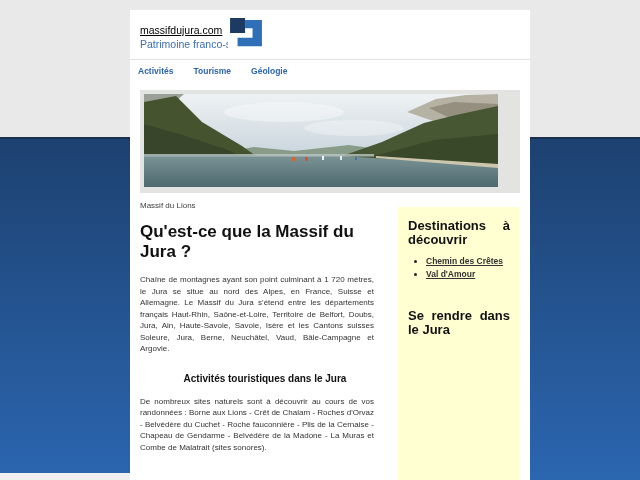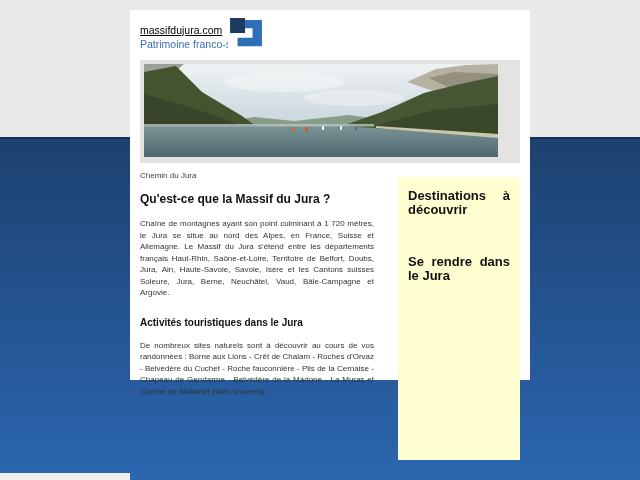--- a/index.html
+++ b/index.html
@@ -10,55 +10,55 @@
   }
   .blue-band{
     position:absolute;left:0;top:137px;width:640px;height:343px;
     background:linear-gradient(180deg,#1d4170 0%,#2b66b0 100%);
     border-top:2px solid #182f4d;box-sizing:border-box;
   }
   .band-gap{
     position:absolute;left:0;top:473px;width:130px;height:7px;background:#efefef;
   }
   .card{
-    position:absolute;left:130px;top:10px;width:400px;height:370px;
+    position:absolute;left:130px;top:10px;width:400px;height:470px;
     background:#ffffff;
   }
   .header{position:relative;padding:10px 10px 0 10px;}
   .site-link{font-size:10.5px;line-height:13px;color:#000;text-decoration:underline;display:inline-block;cursor:pointer;}
   .tagline{font-size:10.5px;line-height:13px;color:#3a6cb3;}
   .logo{position:absolute;left:98px;top:8px;width:36px;height:30px;background:#fff;}
   .nav{
     margin-top:8px;border-top:1px solid #e1e1e1;
     padding:6px 8px 5px 8px;display:flex;gap:20px;
   }
   .nav a{font-size:8.5px;font-weight:bold;color:#2b65ae;text-decoration:none;cursor:pointer;}
   .banner{
     margin:9px 10px 0 10px;height:103px;background:#e3e3e1;
     padding:4px;box-sizing:border-box;
   }
   .banner .photo{width:354px;height:93px;display:block;}
   .row{display:flex;margin-top:6px;padding-left:10px;}
   .main-col{width:250px;}
   .breadcrumb{font-size:8px;color:#3d3d3d;margin-top:2px;}
-  h1.title{font-size:12px;color:#111;margin:12px 0 0 0;}
+  h1.title{font-size:17px;color:#111;margin:12px 0 0 0;}
   .main-col p{
     font-size:8px;line-height:11.5px;color:#333;text-align:justify;
     margin:12px 16px 0 0;
   }
-  h2.sub{font-size:10px;color:#111;margin:18px 0 0 0;}
+  h2.sub{font-size:10px;color:#111;margin:18px 0 0 0;text-align:center;}
   .sidebar{
     margin-left:8px;margin-top:8px;width:122px;height:283px;
     background:#ffffd2;box-sizing:border-box;padding:12px 10px;
   }
   .sidebar h3{
     font-size:13px;line-height:14px;color:#111;margin:0;
     text-align:justify;
   }
-  .sidebar h3.second{margin-top:38px;}
+  .sidebar h3.second{margin-top:28px;}
   .sidebar ul{margin:8px 0 0 0;padding:0 0 0 18px;}
   .sidebar li{font-size:8.5px;line-height:13px;color:#222;}
   .sidebar li a{font-weight:bold;color:#333;text-decoration:underline;cursor:pointer;}
 </style>
 </head>
 <body>
 
 <div class="blue-band"></div>
 <div class="band-gap"></div>
 
@@ -68,20 +68,25 @@
     <a class="site-link" href="#">massifdujura.com</a>
     <div class="tagline">Patrimoine franco-suisse</div>
     <div class="logo">
       <svg viewBox="0 0 36 32" width="36" height="30">
         <rect x="1" y="0" width="16" height="16" fill="#1d3a63"></rect>
         <path d="M17 2 H35 V30 H9 V21 H25 V11 H17 Z" fill="#2e6fb8"></path>
       </svg>
     </div>
   </div>
 
+  <div class="nav">
+    <a href="#">Activités</a>
+    <a href="#">Tourisme</a>
+    <a href="#">Géologie</a>
+  </div>
 
   <div class="banner">
     <svg class="photo" viewBox="0 0 354 93" preserveAspectRatio="none">
       <defs>
         <linearGradient id="sky" x1="0" y1="0" x2="0" y2="1">
           <stop offset="0" stop-color="#eff2f3"></stop>
           <stop offset="1" stop-color="#c7d4dc"></stop>
         </linearGradient>
         <linearGradient id="water" x1="0" y1="0" x2="0" y2="1">
           <stop offset="0" stop-color="#7d9699"></stop>
@@ -105,27 +110,31 @@
       <rect x="148" y="63" width="3" height="4" fill="#d4642f"></rect>
       <rect x="161" y="63" width="3" height="4" fill="#cf5a2e"></rect>
       <rect x="178" y="62" width="2" height="4" fill="#f4f4f4"></rect>
       <rect x="196" y="62" width="2" height="4" fill="#e9e9e9"></rect>
       <rect x="211" y="63" width="2" height="3" fill="#4a6fa0"></rect>
     </svg>
   </div>
 
   <div class="row">
     <div class="main-col">
-      <div class="breadcrumb">Chemin du Jura</div>
+      <div class="breadcrumb">Massif du Lions</div>
       <h1 class="title">Qu'est-ce que la Massif du Jura ?</h1>
       <p>Chaîne de montagnes ayant son point culminant à 1 720 mètres, le Jura se situe au nord des Alpes, en France, Suisse et Allemagne. Le Massif du Jura s'étend entre les départements français Haut-Rhin, Saône-et-Loire, Territoire de Belfort, Doubs, Jura, Ain, Haute-Savoie, Savoie, Isère et les Cantons suisses Soleure, Jura, Berne, Neuchâtel, Vaud, Bâle-Campagne et Argovie.</p>
       <h2 class="sub">Activités touristiques dans le Jura</h2>
       <p>De nombreux sites naturels sont à découvrir au cours de vos randonnées : Borne aux Lions - Crêt de Chalam - Roches d'Orvaz - Belvédère du Cuchet - Roche fauconnière - Plis de la Cernaise - Chapeau de Gendarme - Belvédère de la Madone - La Muras et Combe de Malatrait (sites sonores).</p>
 
     </div>
 
     <div class="sidebar">
       <h3>Destinations à découvrir</h3>
+      <ul>
+        <li><a href="#">Chemin des Crêtes</a></li>
+        <li><a href="#">Val d'Amour</a></li>
+      </ul>
       <h3 class="second">Se rendre dans le Jura</h3>
     </div>
   </div>
 
 </div>
 
 </body></html>

